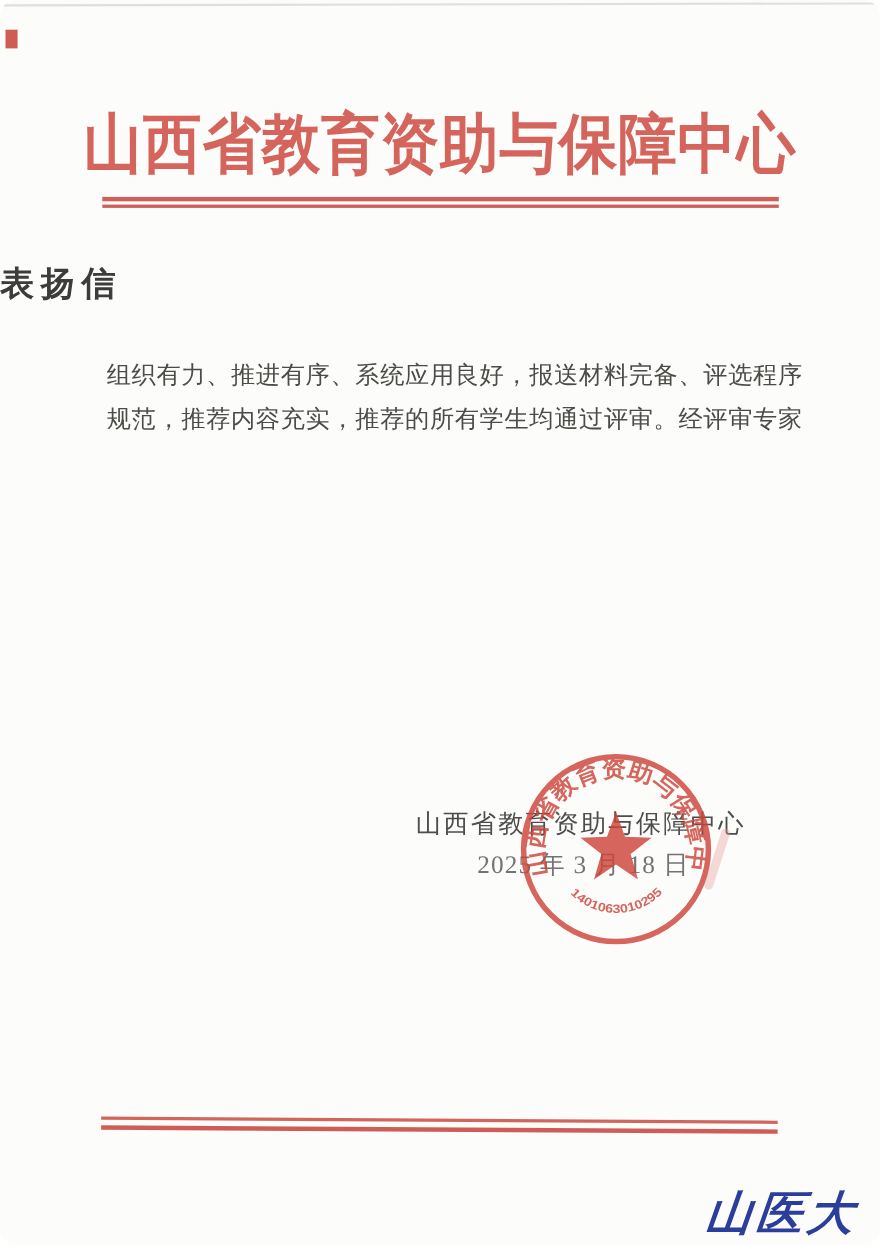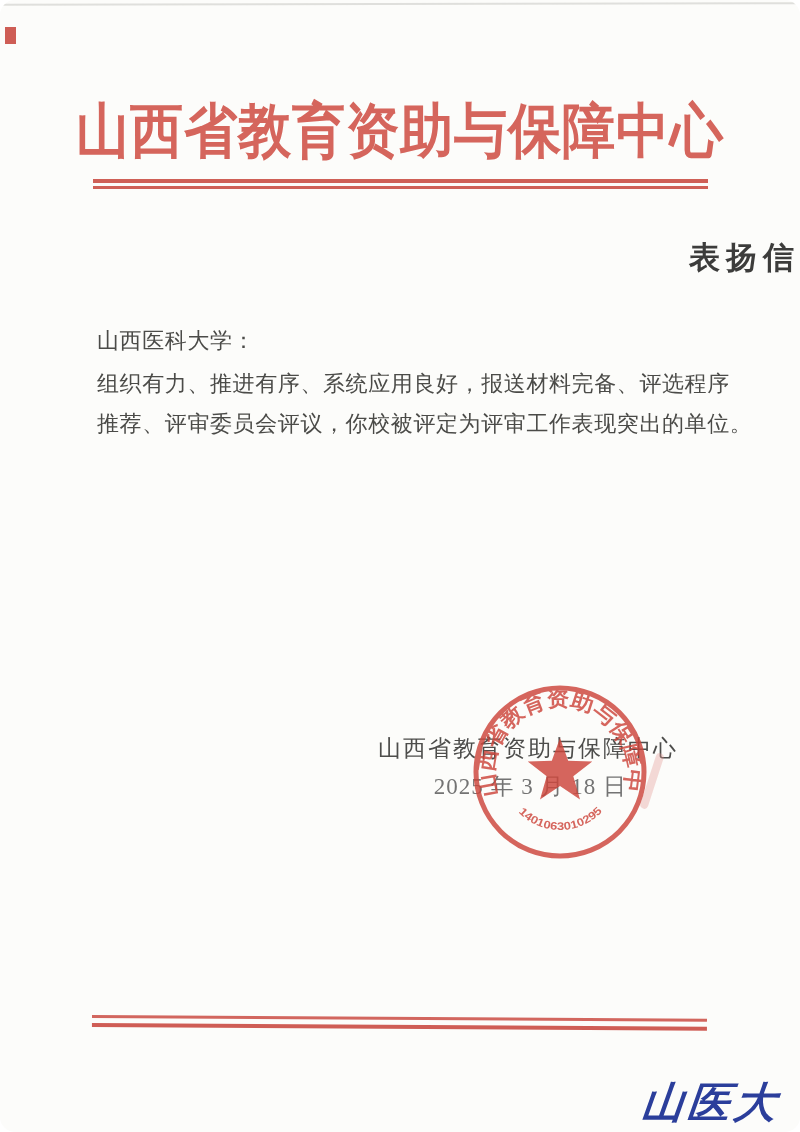--- a/index.html
+++ b/index.html
@@ -53,21 +53,21 @@
   .rule-top-2 { top: 186px; height: 3px; }
 
   .rules-bottom { position: absolute; left: 92px; top: 1015px; width: 615px; transform: rotate(0.35deg); transform-origin: left center; }
   .rule-bot-1 { position: absolute; left: 0; top: 0; width: 100%; height: 3px; background: #d2665e; }
   .rule-bot-2 { position: absolute; left: 0; top: 8px; width: 100%; height: 4px; background: #cf5d55; }
 
   .letter-title {
     position: absolute;
     left: 0; top: 237px;
     width: 100%;
-    text-align: right;
+    text-align: left;
     color: #3c3c3b;
     font-weight: bold;
     font-size: 31px;
     letter-spacing: 6px;
   }
 
   .body-block {
     position: absolute;
     left: 97px; top: 325px;
     width: 614px;
@@ -147,23 +147,22 @@
   <div class="scan-edge"></div>
   <div class="corner-mark"></div>
 
   <div class="letterhead">山西省教育资助与保障中心</div>
   <div class="rule rule-top-1"></div>
   <div class="rule rule-top-2"></div>
 
   <div class="letter-title">表扬信</div>
 
   <div class="body-block">
-    <div class="body-line salutation">山西医科大学：</div>
     <div class="body-line">组织有力、推进有序、系统应用良好，报送材料完备、评选程序</div>
-    <div class="body-line">推荐、评审委员会评议，你校被评定为评审工作表现突出的单位。</div>
+    <div class="body-line">规范，推荐内容充实，推荐的所有学生均通过评审。经评审专家</div>
   </div>
 
   <div class="signature-org">山西省教育资助与保障中心</div>
   <div class="signature-date">2025 年 3 月 18 日</div>
 
   <div class="seal">
     <svg viewBox="0 0 180 180" xmlns="http://www.w3.org/2000/svg">
       <circle cx="90" cy="90" r="84" fill="none" stroke="#cd453b" stroke-width="5"></circle>
       <path d="M90,56 L98.2,78.7 L122.3,79.5 L103.3,94.3 L110,117.5 L90,104 L70,117.5 L76.7,94.3 L57.7,79.5 L81.8,78.7 Z" fill="#cd453b"></path>
       <path id="sealArcPath" d="M 28 112.6 A 66 66 0 1 1 152 112.6" fill="none"></path>

